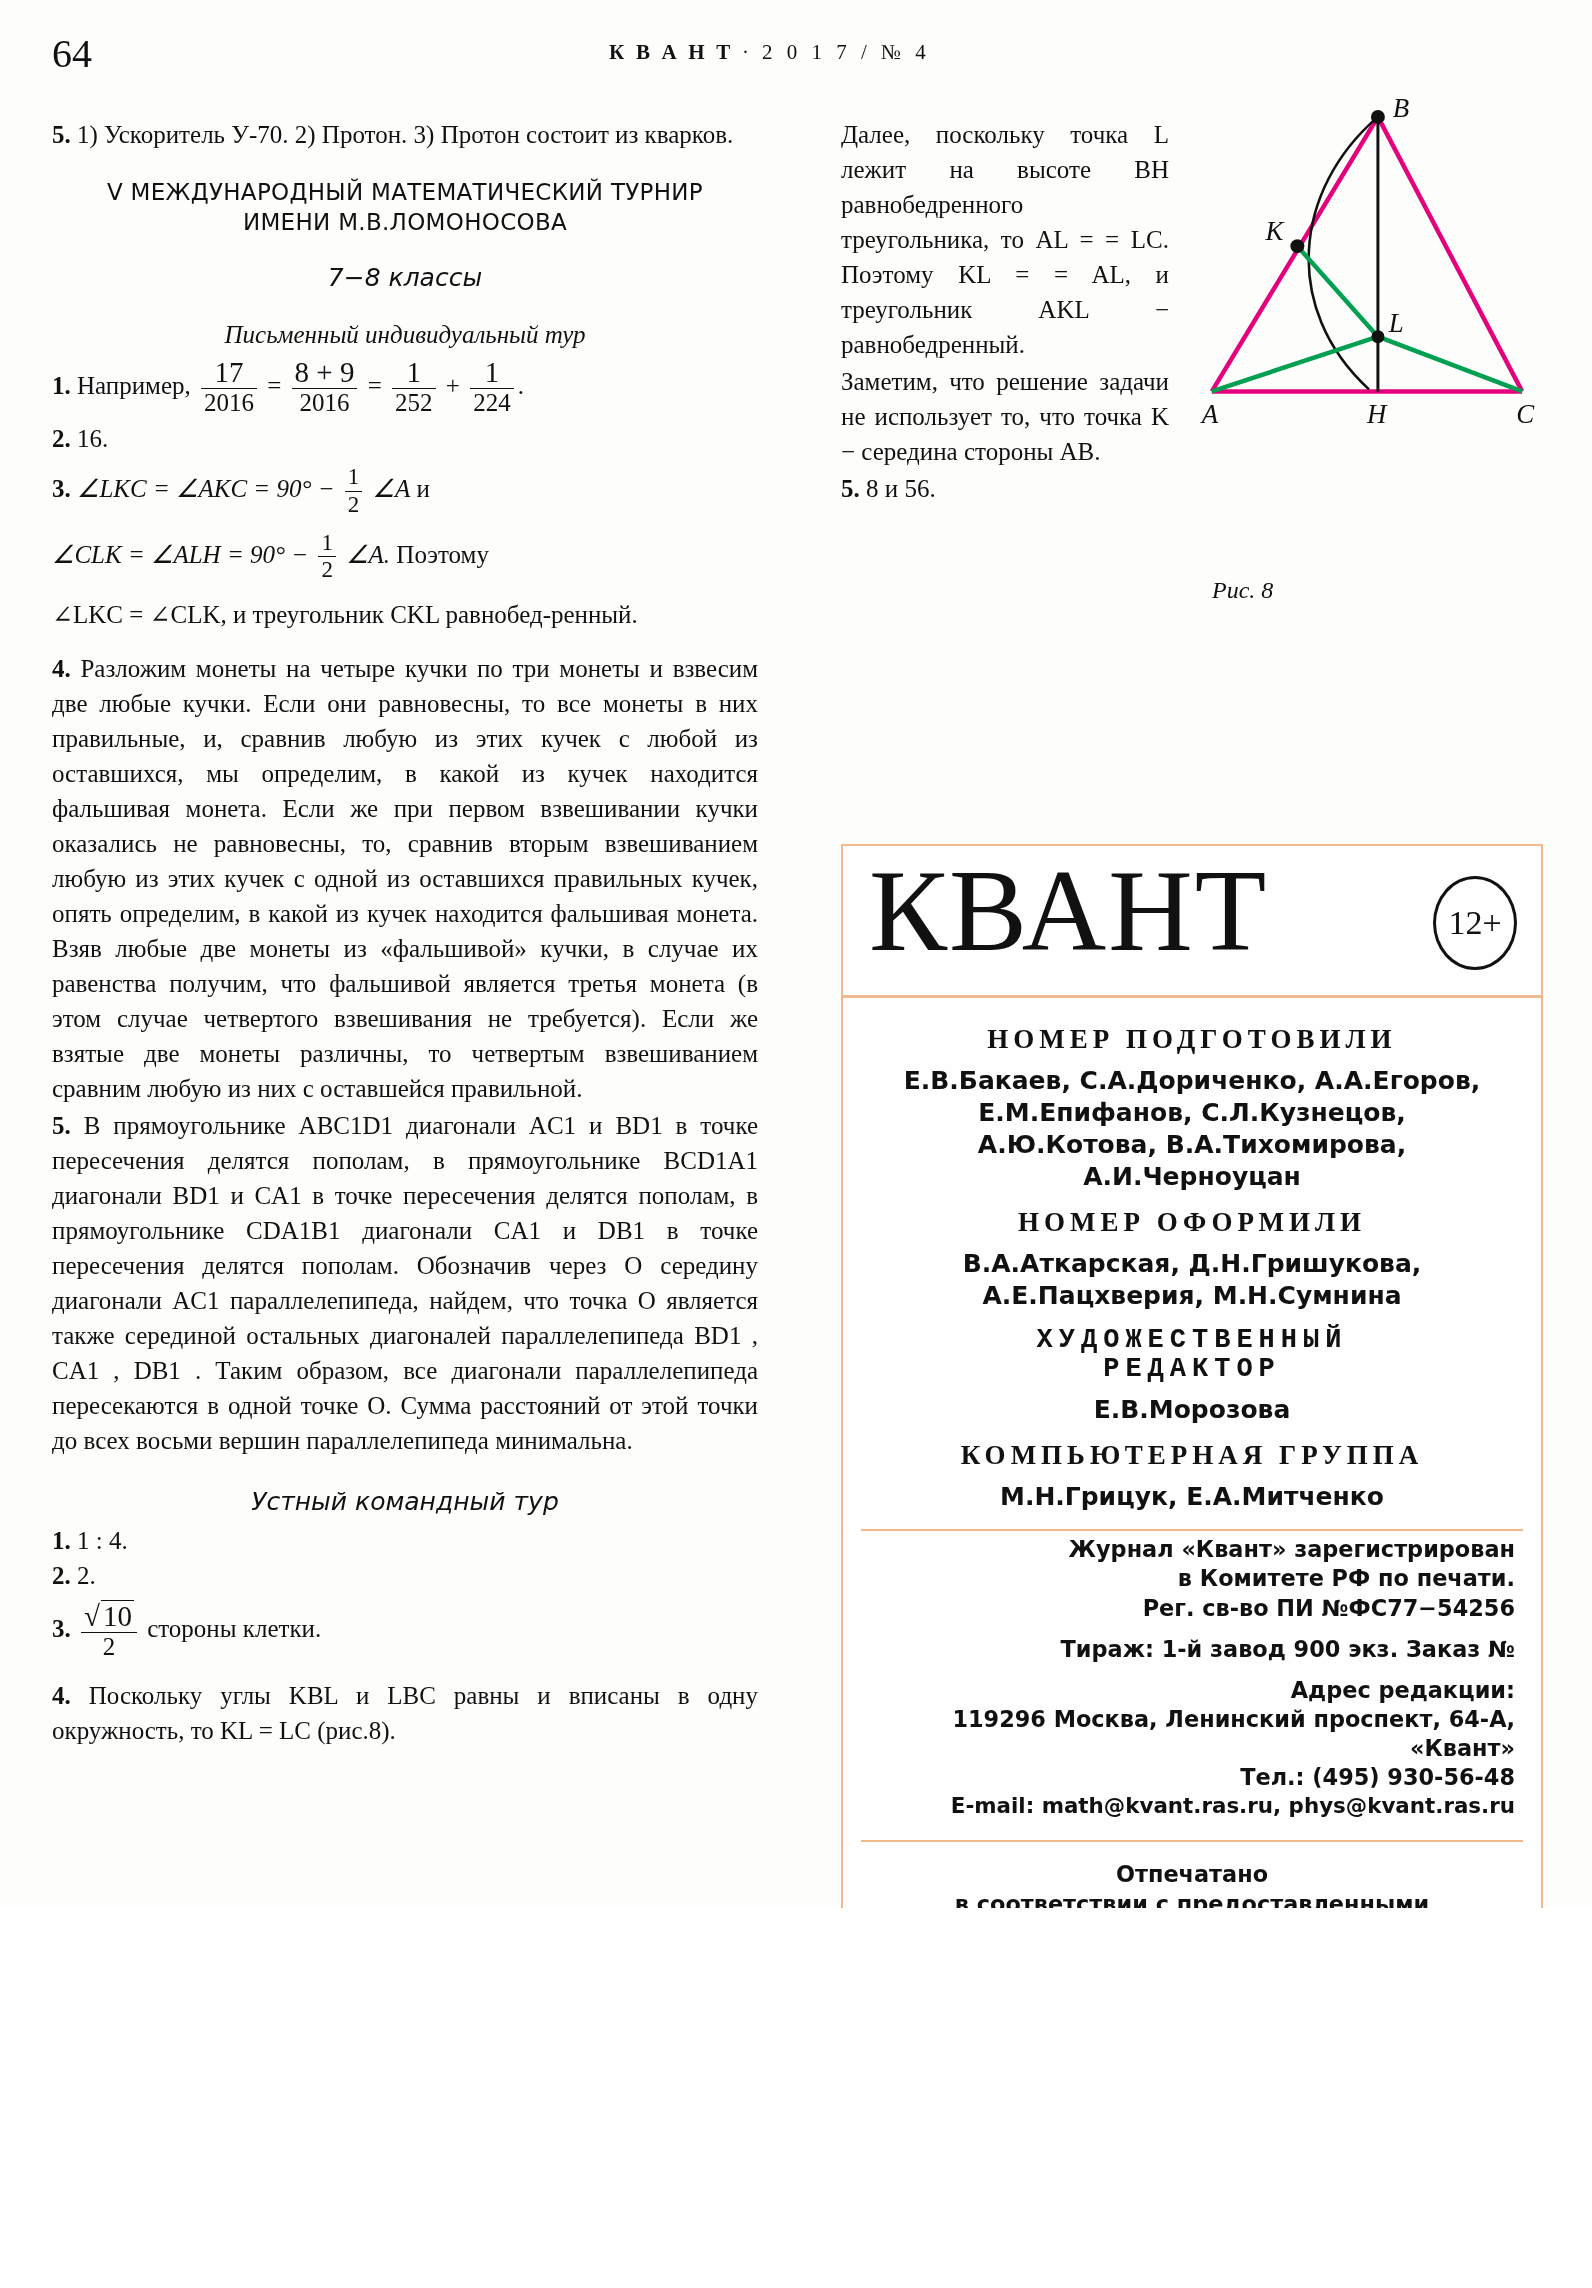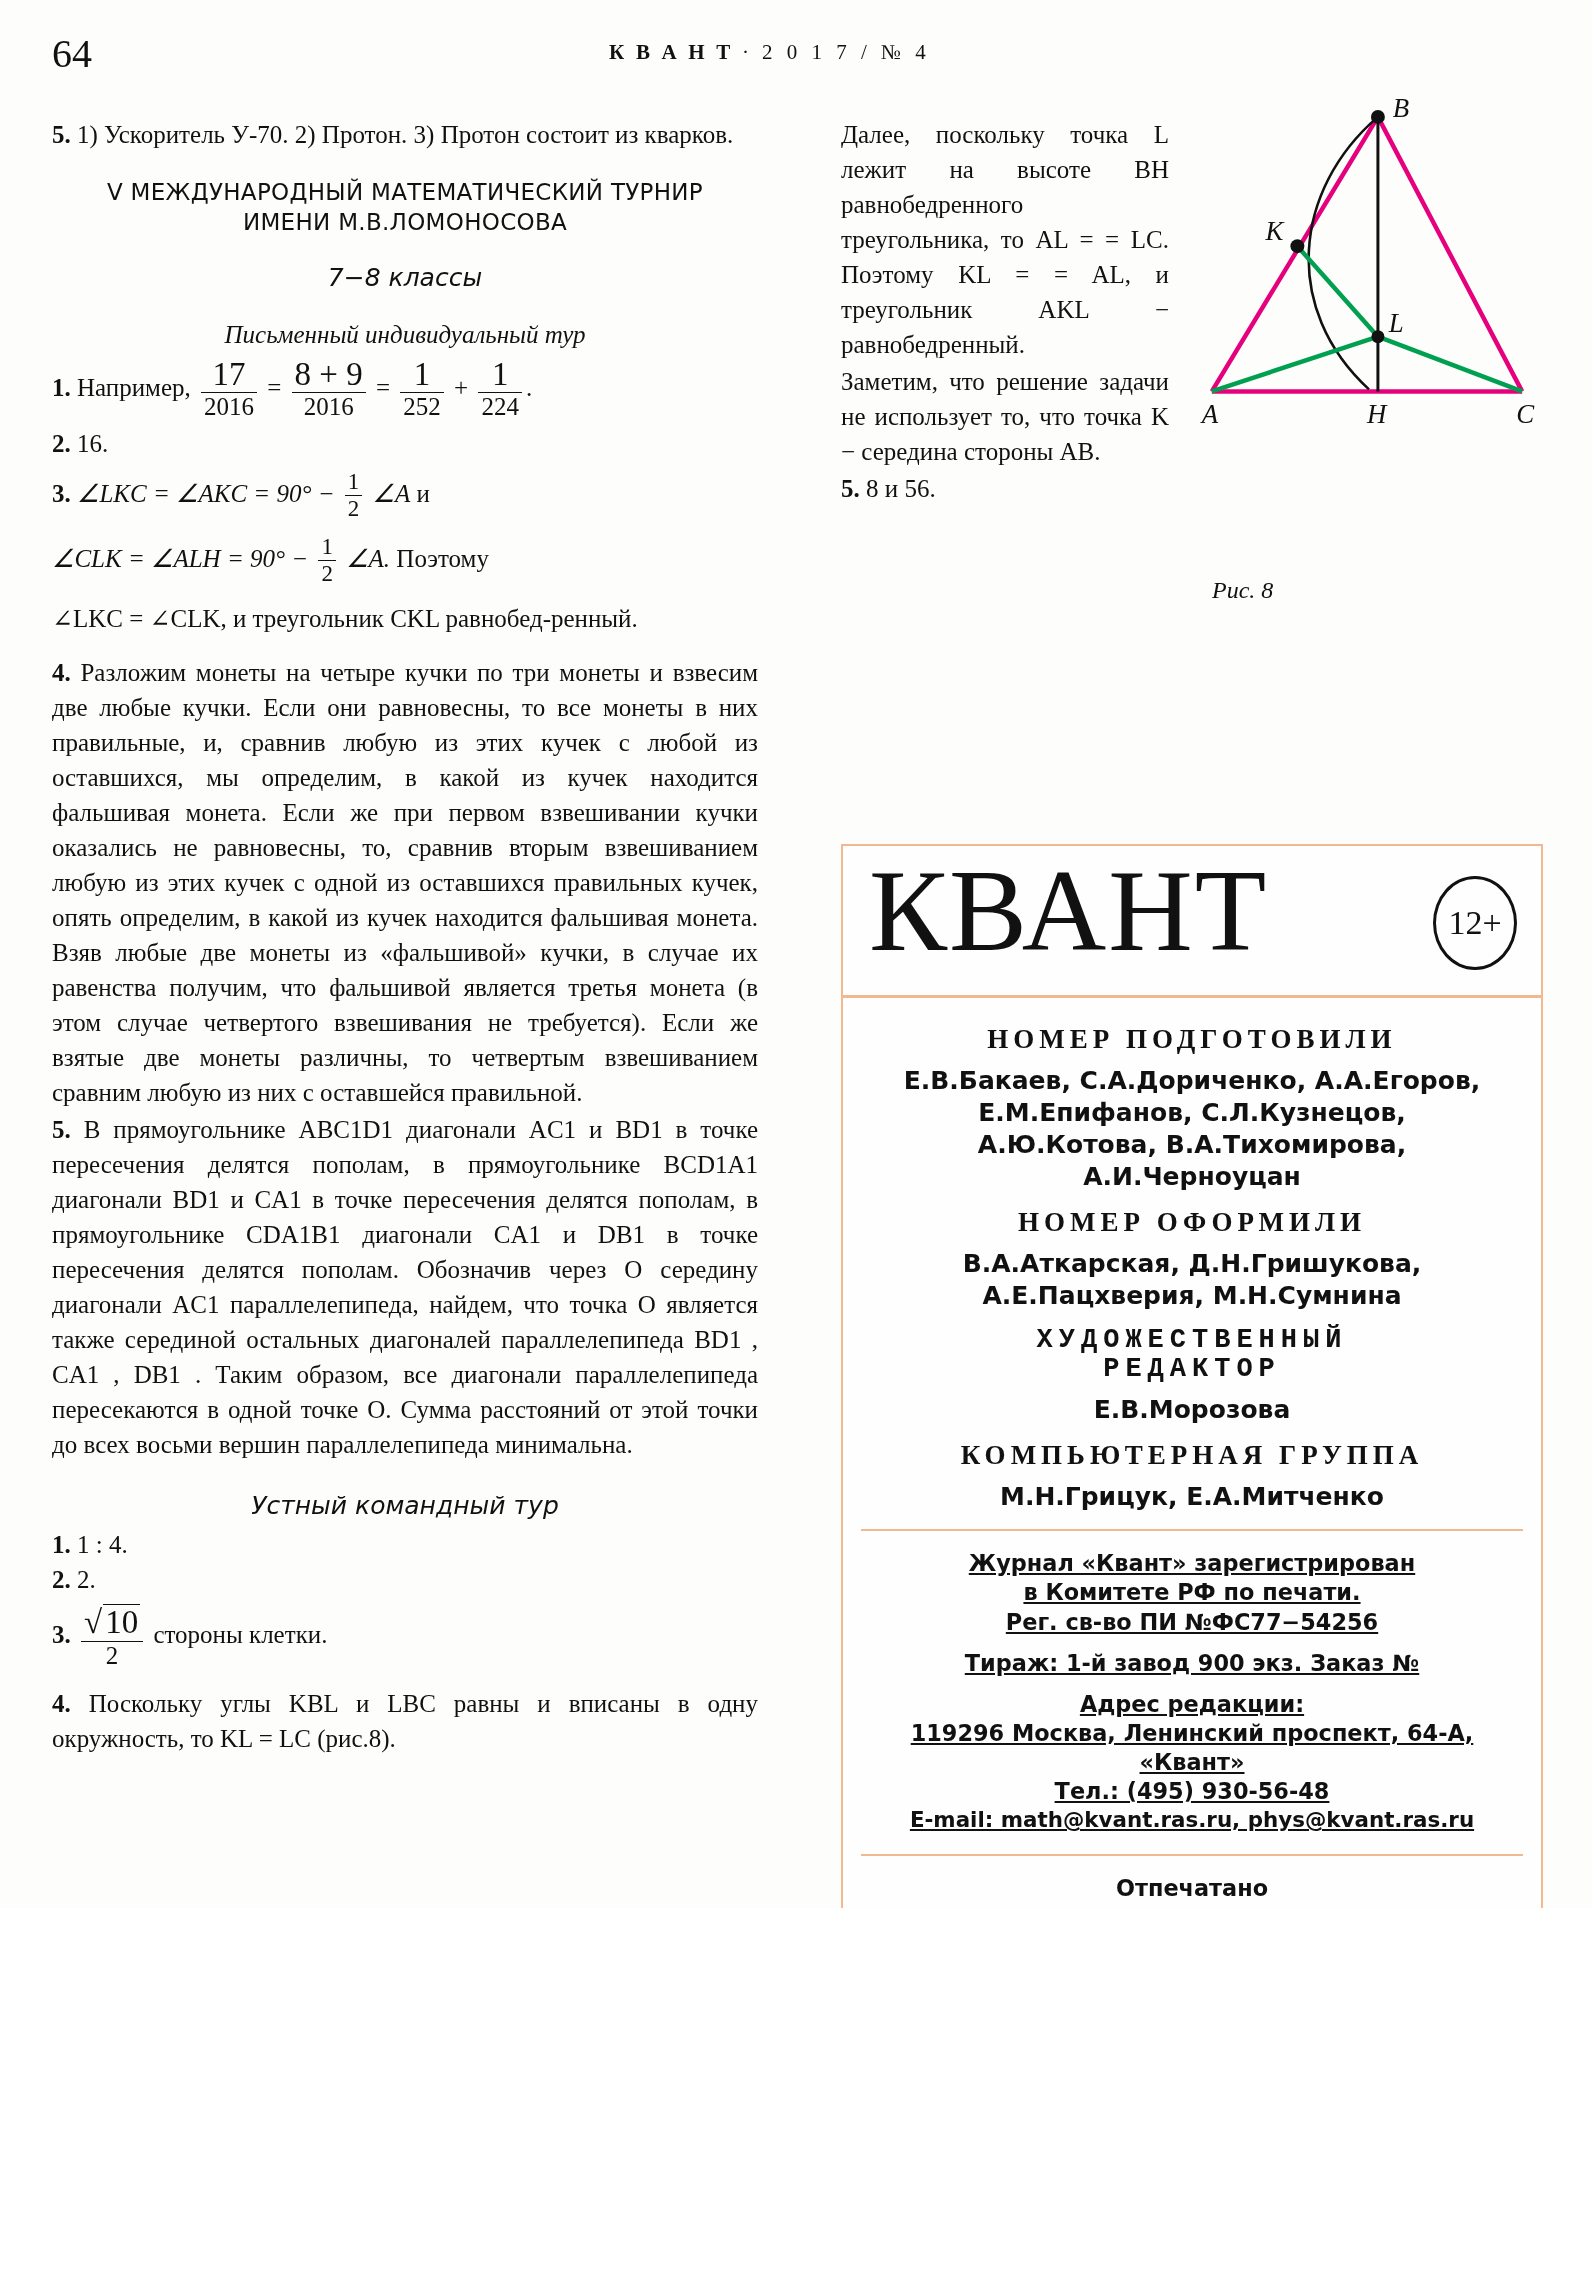--- a/index.html
+++ b/index.html
@@ -110,21 +110,21 @@
     vertical-align: middle;
     text-align: center;
     line-height: 1.05;
     margin: 0 4px;
     position: relative;
     top: -1px;
   }
   .frac .top {
     display: block;
     padding: 0 3px;
-    font-size: 33px;
+    font-size: 29px;
   }
   .frac .bar {
     display: block;
     border-top: 1.6px solid #111;
     margin: 1px 0;
   }
   .frac .bot {
     display: block;
     padding: 0 3px;
     font-size: 25px;
@@ -220,27 +220,26 @@
     line-height: 1.28;
     margin: 0 0 4px 0;
   }
 
   .mast-rule {
     border-top: 2px solid #f2b98f;
     margin: 16px 0 0 0;
   }
 
   .contact {
-    text-align: center;
+    text-align: right;
     font-family: "DejaVu Sans", "Liberation Sans", sans-serif;
     font-weight: bold;
     font-size: 22.4px;
     line-height: 1.30;
-    padding: 18px 8px 4px 8px;
-    text-decoration: underline;
+    padding: 4px 8px 4px 8px;
   }
   .contact .gap { display: block; height: 12px; }
   .contact .mail { font-size: 21.4px; }
 
   .printed {
     text-align: center;
     font-family: "DejaVu Sans", "Liberation Sans", sans-serif;
     font-weight: bold;
     font-size: 22.4px;
     line-height: 1.32;

